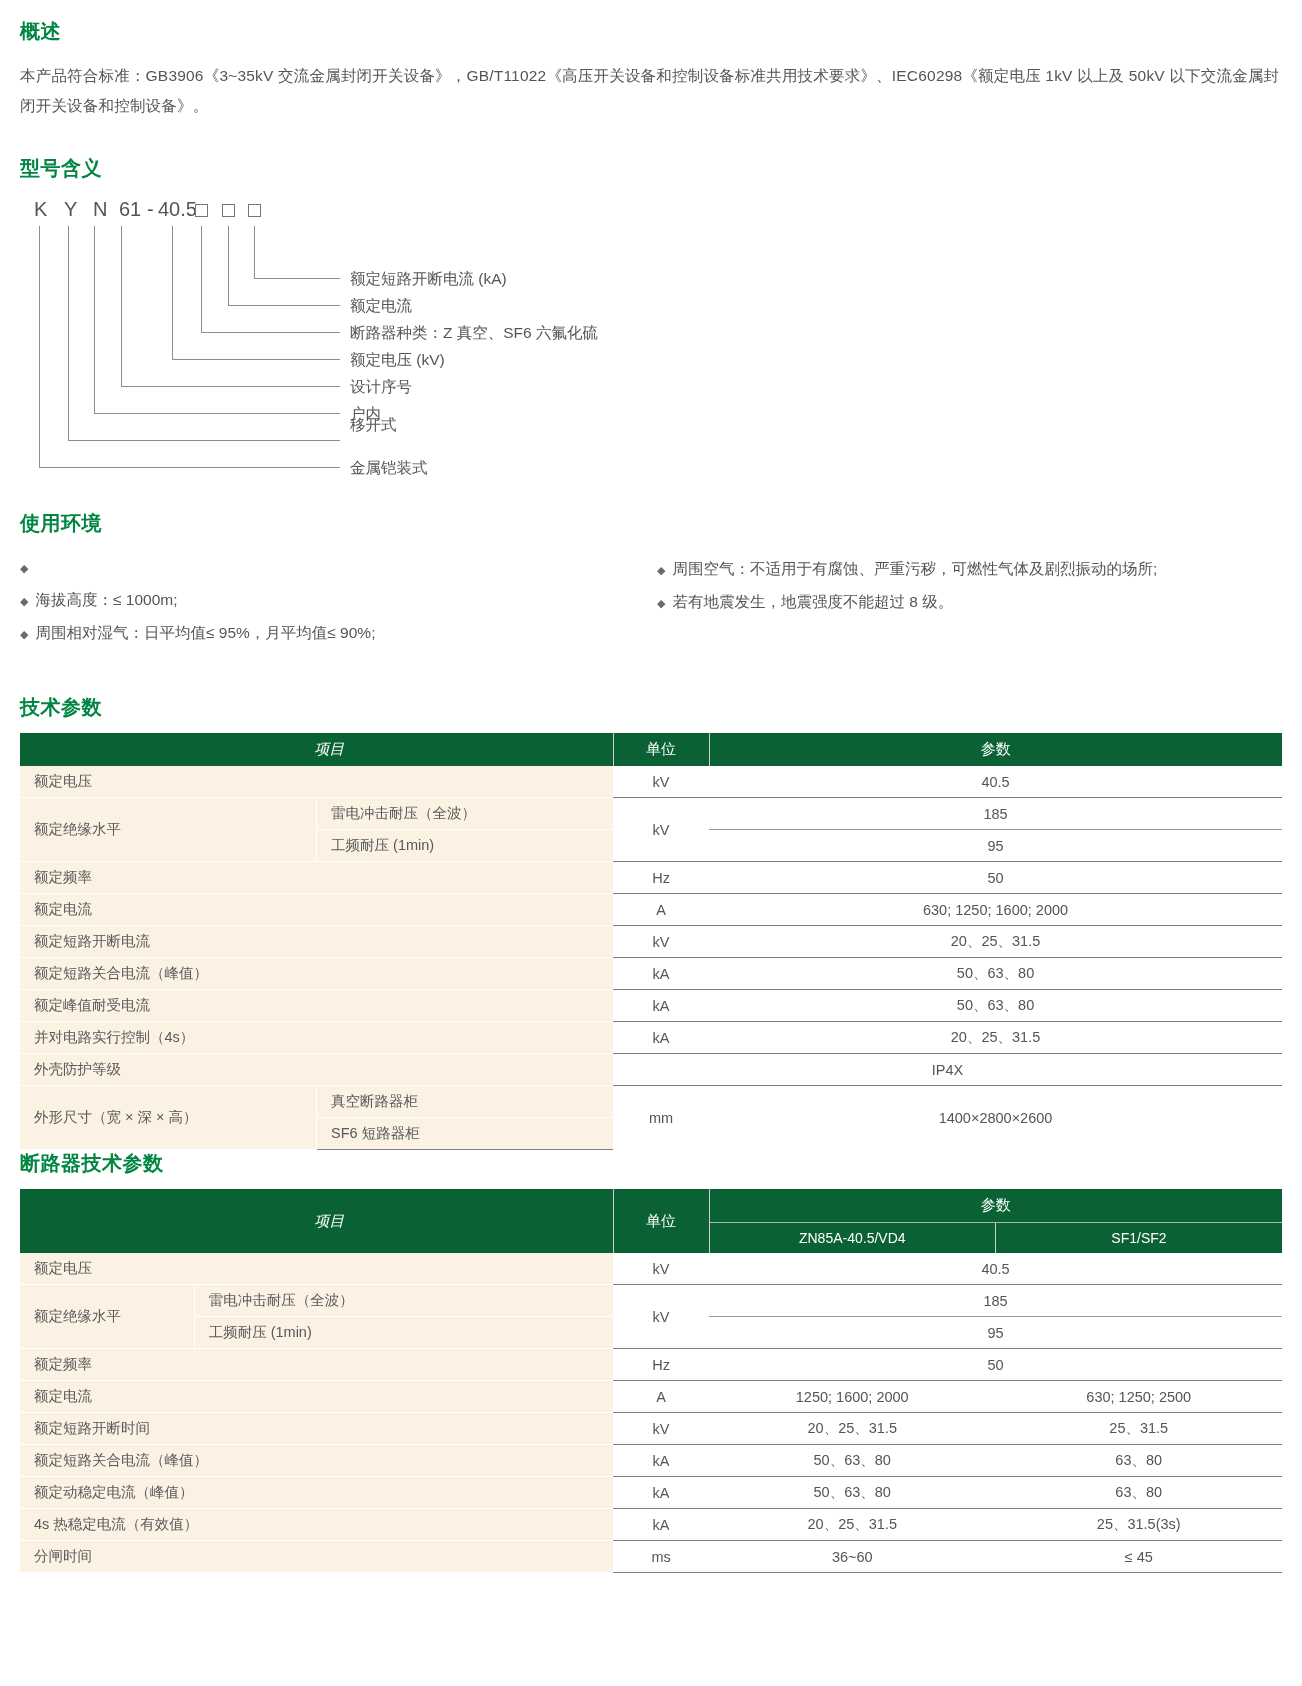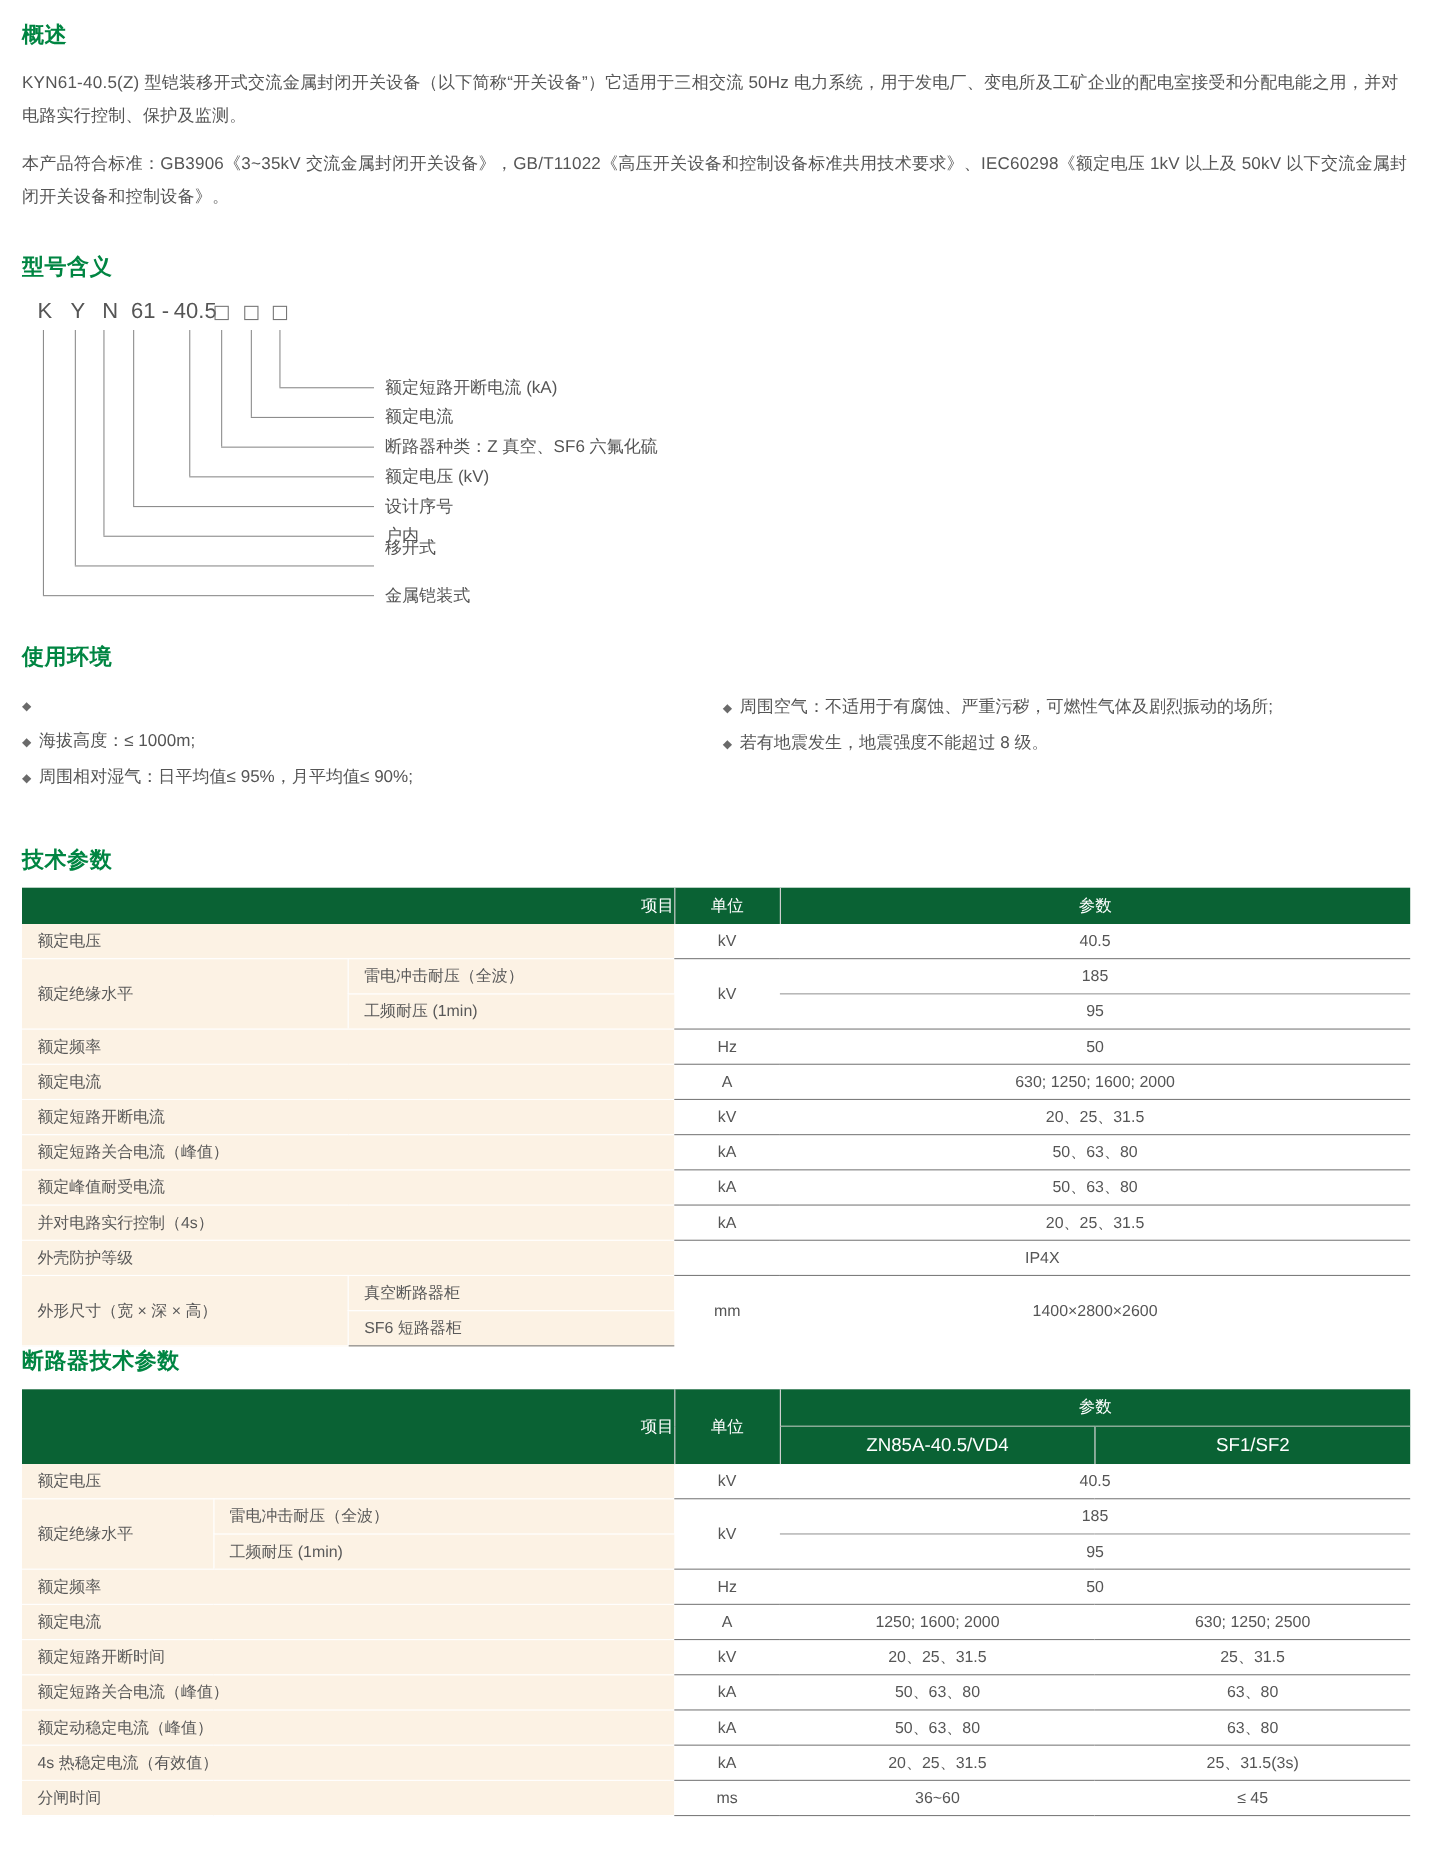--- a/index.html
+++ b/index.html
@@ -95,25 +95,26 @@
   }
   table.spec th {
     background: #0a6234;
     color: #ffffff;
     font-weight: normal;
     font-size: 15px;
     padding: 7px 0;
     border: none;
   }
   table.spec th.left-head {
-    text-align: right;
+    text-align: center;
     padding-left: 26px;
+    font-style: italic;
   }
   table.spec th.divider-l { border-left: 1.3px solid #cfcfcf; }
-  table.spec th.sub { border-top: 1.3px solid #a9bdae; font-size: 17px; }
+  table.spec th.sub { border-top: 1.3px solid #a9bdae; font-size: 14px; }
 
   table.spec td {
     padding: 6px 0;
     border-bottom: 1.3px solid #7d7d7d;
     text-align: center;
     vertical-align: middle;
     background: #ffffff;
   }
   table.spec td.label {
     background: #fcf2e4;
@@ -133,21 +134,20 @@
   table.spec td.thinline { border-bottom: 1.3px solid #9a9a9a; }
   table.spec td.noline { border-bottom: none; }
   table.spec tr.last td { border-bottom: 1.3px solid #7d7d7d; }
 </style>
 </head>
 <body>
 
 <div class="page">
 
   <h2 class="section-title">概述</h2>
-  <p class="para">KYN61-40.5(Z) 型铠装移开式交流金属封闭开关设备（以下简称“开关设备”）它适用于三相交流 50Hz 电力系统，用于发电厂、变电所及工矿企业的配电室接受和分配电能之用，并对电路实行控制、保护及监测。</p>
   <p class="para">本产品符合标准：GB3906《3~35kV 交流金属封闭开关设备》，GB/T11022《高压开关设备和控制设备标准共用技术要求》、IEC60298《额定电压 1kV 以上及 50kV 以下交流金属封闭开关设备和控制设备》。</p>
 
   <h2 class="section-title spaced">型号含义</h2>
 
   <div class="model-block">
     <div class="model-code">
       <span class="ch" style="position:absolute;left:14px;">K</span>
       <span class="ch" style="position:absolute;left:44px;">Y</span>
       <span class="ch" style="position:absolute;left:73px;">N</span>
       <span class="ch" style="position:absolute;left:99px;">61</span>

